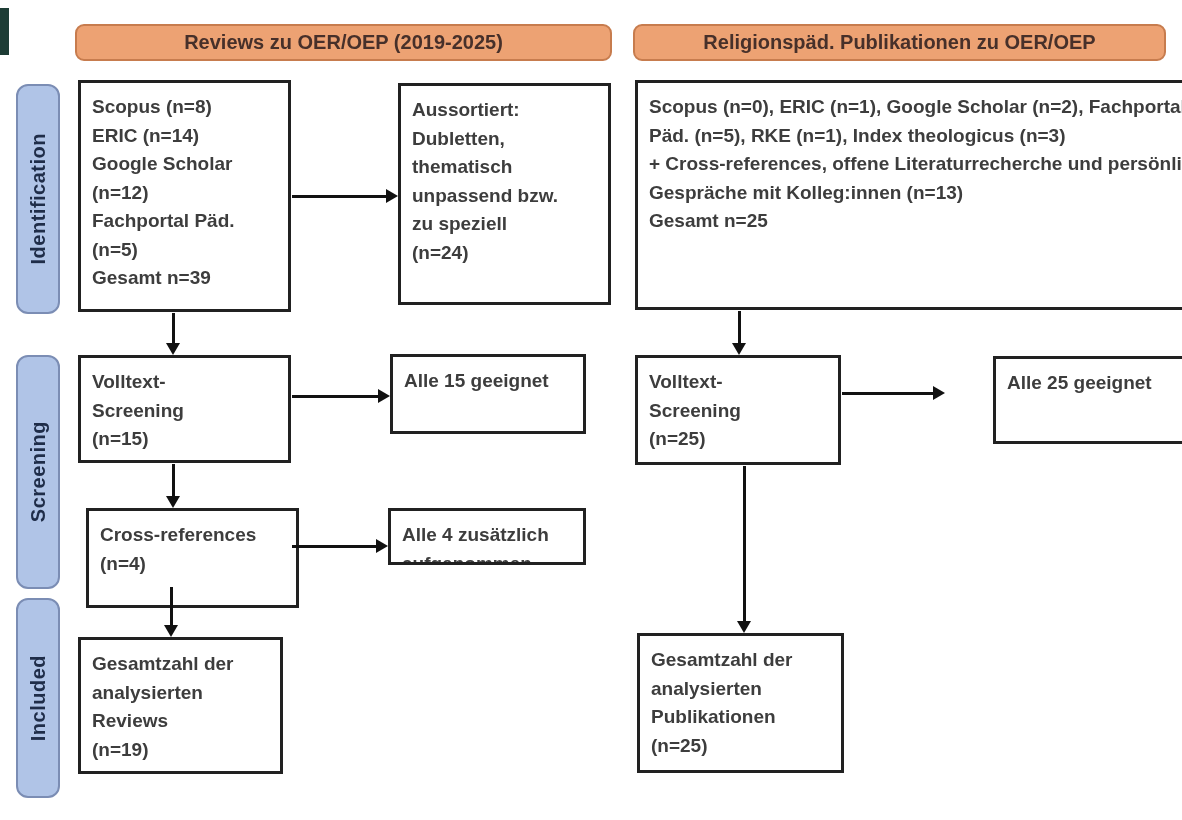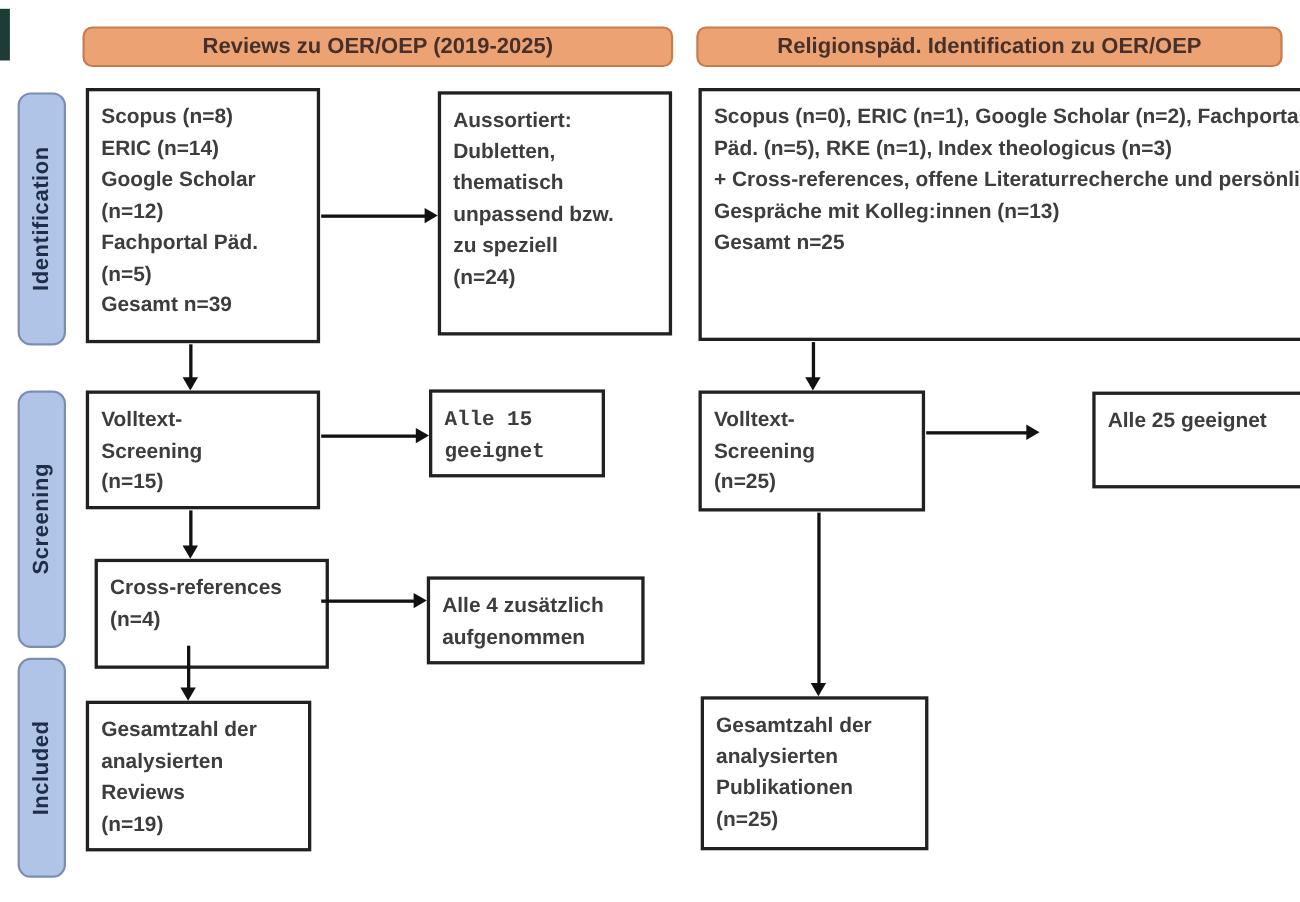--- a/index.html
+++ b/index.html
@@ -48,21 +48,21 @@
 <body>
 
 <div id="canvas">
 
   <div class="corner-mark" style="left:0;top:8px;width:9px;height:47px;"></div>
 
   <div class="header-pill" style="left:75px;top:24px;width:537px;height:37px;">
     <span>Reviews zu OER/OEP (2019-2025)</span>
   </div>
   <div class="header-pill" style="left:633px;top:24px;width:533px;height:37px;">
-    <span>Religionspäd. Identification zu OER/OEP</span>
+    <span>Religionspäd. Publikationen zu OER/OEP</span>
   </div>
 
   <div class="stage-pill" style="left:16px;top:84px;width:44px;height:230px;">
     <span class="vtext">Identification</span>
   </div>
   <div class="stage-pill" style="left:16px;top:355px;width:44px;height:234px;">
     <span class="vtext">Screening</span>
   </div>
   <div class="stage-pill" style="left:16px;top:598px;width:44px;height:200px;">
     <span class="vtext">Included</span>
@@ -79,29 +79,29 @@
 unpassend bzw.
 zu speziell
 (n=24)</div>
   <div class="flow-box" style="left:635px;top:80px;width:608px;height:230px;">Scopus (n=0), ERIC (n=1), Google Scholar (n=2), Fachportal Päd. (n=5), RKE (n=1), Index theologicus (n=3)
 + Cross-references, offene Literaturrecherche und persönliche Gespräche mit Kolleg:innen (n=13)
 Gesamt n=25</div>
 
   <div class="flow-box" style="left:78px;top:355px;width:213px;height:108px;">Volltext-
 Screening
 (n=15)</div>
-  <div class="flow-box" style="left:390px;top:354px;width:160px;height:80px;font-family:Liberation Mono, monospace;">Alle 15 geeignet</div>
+  <div class="flow-box" style="left:390px;top:354px;width:196px;height:80px;">Alle 15 geeignet</div>
   <div class="flow-box" style="left:635px;top:355px;width:206px;height:110px;">Volltext-
 Screening
 (n=25)</div>
   <div class="flow-box" style="left:945px;top:356px;width:196px;height:88px;margin-left:48px;">Alle 25 geeignet</div>
 
   <div class="flow-box" style="left:86px;top:508px;width:213px;height:100px;">Cross-references
 (n=4)</div>
-  <div class="flow-box" style="left:388px;top:508px;width:198px;height:80px;margin-top:16px;">Alle 4 zusätzlich
+  <div class="flow-box" style="left:388px;top:508px;width:198px;height:57px;">Alle 4 zusätzlich
 aufgenommen</div>
 
   <div class="flow-box" style="left:78px;top:637px;width:205px;height:137px;">Gesamtzahl der
 analysierten
 Reviews
 (n=19)</div>
   <div class="flow-box" style="left:637px;top:633px;width:207px;height:140px;">Gesamtzahl der
 analysierten
 Publikationen
 (n=25)</div>

